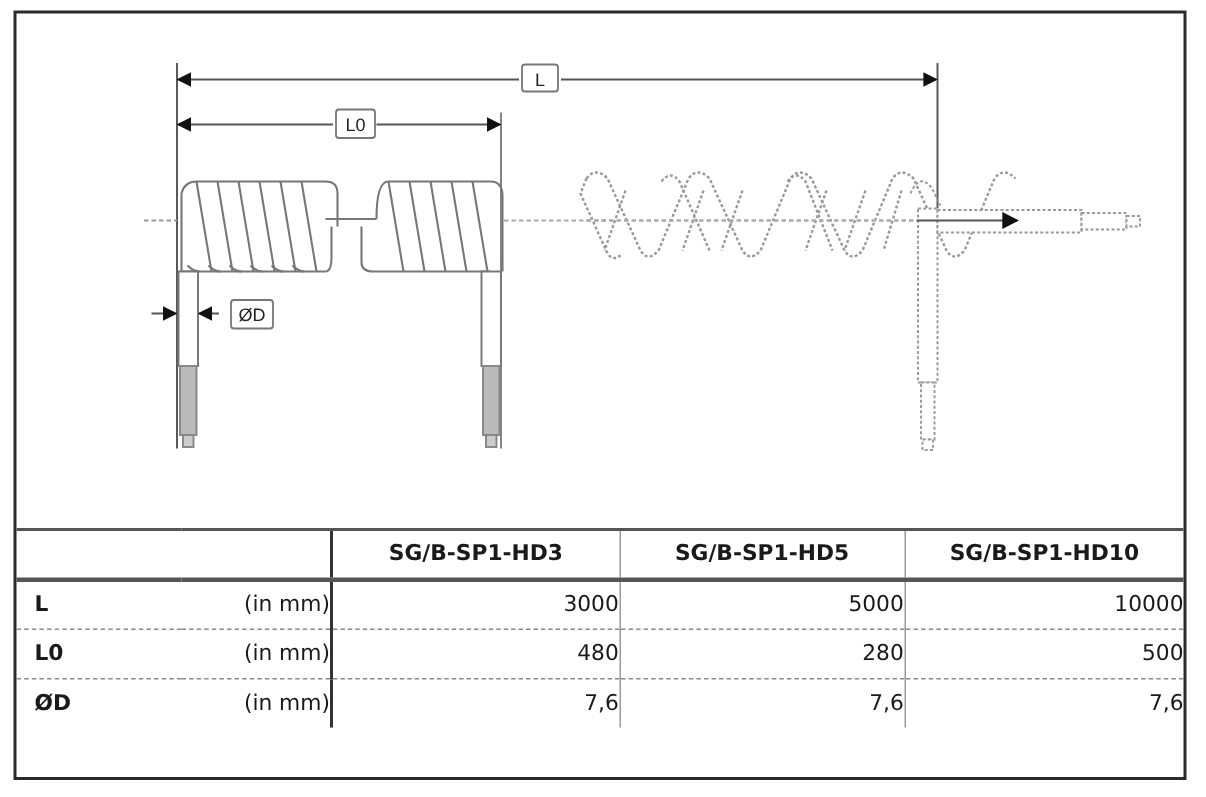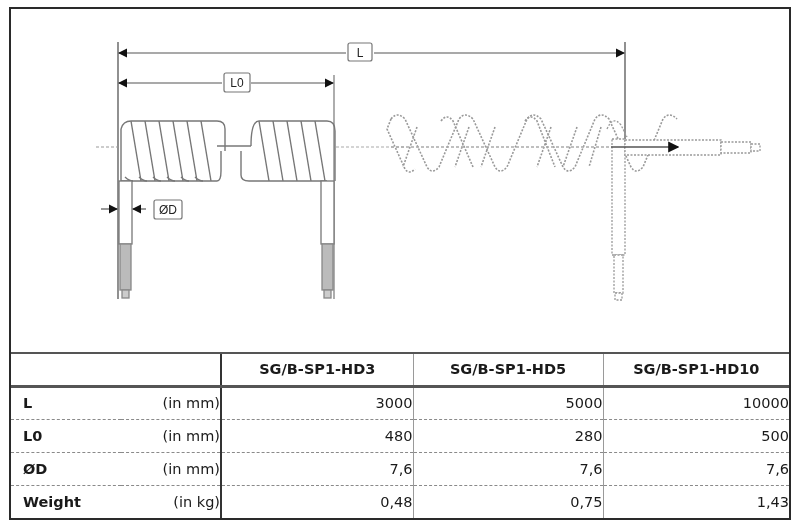--- a/index.html
+++ b/index.html
@@ -138,22 +138,15 @@
       <td class="val col-sep">280</td>
       <td class="val col-sep">500</td>
     </tr>
     <tr class="row">
       <td class="param">ØD</td>
       <td class="unit">(in mm)</td>
       <td class="val col-sep-strong">7,6</td>
       <td class="val col-sep">7,6</td>
       <td class="val col-sep">7,6</td>
     </tr>
-    <tr class="row">
-      <td class="param">Weight</td>
-      <td class="unit">(in kg)</td>
-      <td class="val col-sep-strong">0,48</td>
-      <td class="val col-sep">0,75</td>
-      <td class="val col-sep">1,43</td>
-    </tr>
   </tbody>
     </table>
 </div>
 
 </body></html>

